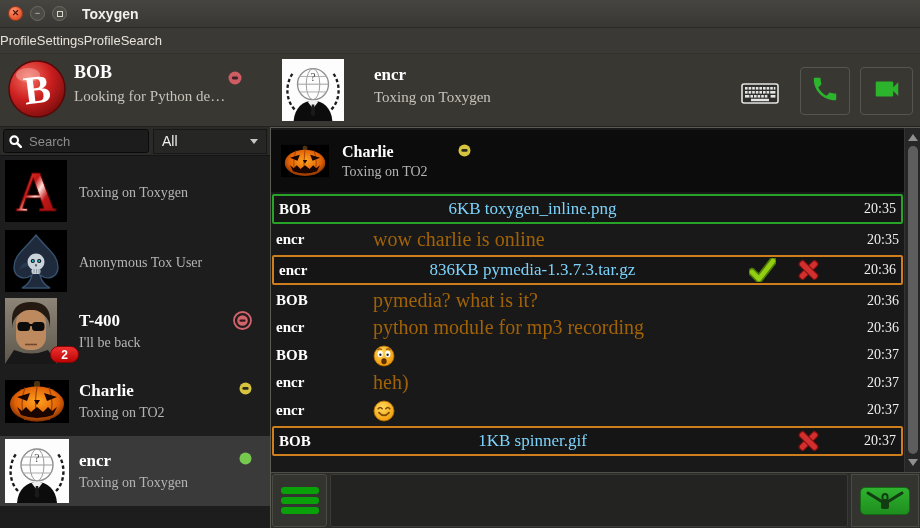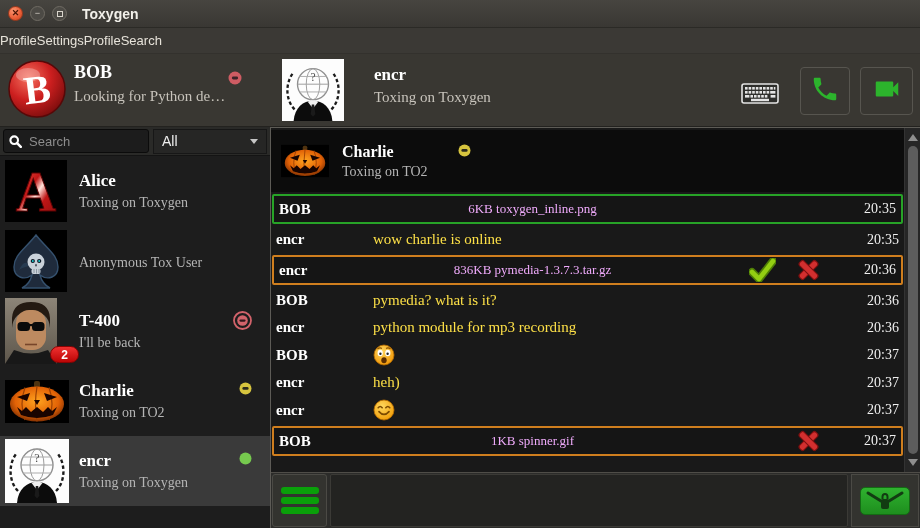--- a/index.html
+++ b/index.html
@@ -67,26 +67,26 @@
   .chat-peer-item{height:62px;background:#0c0c0c;display:flex;align-items:center;padding-left:10px;
                   position:relative;}
   .chat-peer-avatar{width:48px;height:48px;flex-shrink:0;}
   .chat-peer-texts{margin-left:13px;}
   .chat-peer-name{font-family:"Liberation Serif",serif;font-weight:bold;font-size:16px;color:#fff;}
   .chat-peer-status{font-family:"Liberation Serif",serif;font-size:14px;color:#b5b5b5;margin-top:3px;}
   .chat-peer-status-icon{position:absolute;left:187px;top:13px;}
   .msg-row{display:flex;align-items:center;height:27px;padding:0 5px;position:relative;
            font-family:"Liberation Serif",serif;}
   .msg-sender{width:97px;flex-shrink:0;font-weight:bold;font-size:15px;color:#fff;}
-  .msg-text{flex:1;font-size:15px;color:#fde047;min-width:0;}
+  .msg-text{flex:1;font-size:20px;color:#a16207;min-width:0;}
   .msg-emoji svg{vertical-align:middle;}
   .msg-time{margin-left:auto;width:48px;text-align:right;font-size:14px;color:#efefef;flex-shrink:0;}
   .msg-row.file{height:30px;margin:2px 1px;border:2px solid #27a327;border-radius:2px;background:#151515;}
   .msg-row.file.pending{border-color:#cf7e1e;}
-  .file-label{position:absolute;left:80px;right:190px;text-align:center;font-size:13px;color:#f0abfc;
+  .file-label{position:absolute;left:80px;right:190px;text-align:center;font-size:17px;color:#7dd3fc;
               white-space:nowrap;}
   .msg-actions{position:absolute;right:80px;display:flex;gap:20px;align-items:center;}
   .ft-btn{cursor:pointer;display:flex;}
   .emoji-row-height{height:28px;}
   
   .chat-scrollbar{width:16px;background:#262626;border-left:1px solid #333;display:flex;
                   flex-direction:column;align-items:center;padding:2px 0;}
   .sb-arrow{width:0;height:0;border-left:5px solid transparent;border-right:5px solid transparent;margin:4px 0;}
   .sb-up{border-bottom:7px solid #8f8f8f;}
   .sb-down{border-top:7px solid #8f8f8f;}
@@ -240,21 +240,20 @@
                     <stop offset="0.4" stop-color="#c01616"></stop>
                     <stop offset="0.52" stop-color="#ffe3da"></stop>
                     <stop offset="0.66" stop-color="#c01616"></stop>
                     <stop offset="1" stop-color="#870d0d"></stop>
                   </linearGradient>
                 </defs>
                 <text x="31" y="51" text-anchor="middle" font-family="Liberation Serif,serif" font-weight="bold" font-size="56" fill="url(#gal)" stroke="#5c0404" stroke-width="1">A</text>
               </svg>
             </div>
             <div class="contact-info">
-              <div class="contact-name">Alice</div>
               <div class="contact-status-msg">Toxing on Toxygen</div>
             </div>
           </div>
           <div class="contact">
             <div class="avatar-box">
               <svg width="62" height="62" viewBox="0 0 62 62">
                 <rect width="62" height="62" fill="#000"></rect>
                 <path d="M31,5 C20,19 9,25 9,37 C9,47 19,51 27,45 C25,53 21,56 17,58 L45,58 C41,56 37,53 35,45 C43,51 53,47 53,37 C53,25 42,19 31,5 Z" fill="#1f2b3c" stroke="#35516e" stroke-width="1.4"></path>
                 <path d="M14,40 q6,-12 10,-4 q-8,2 -10,4" fill="#2a4258" opacity="0.7"></path>
                 <circle cx="31" cy="32" r="8.5" fill="#c9d1d9"></circle>

